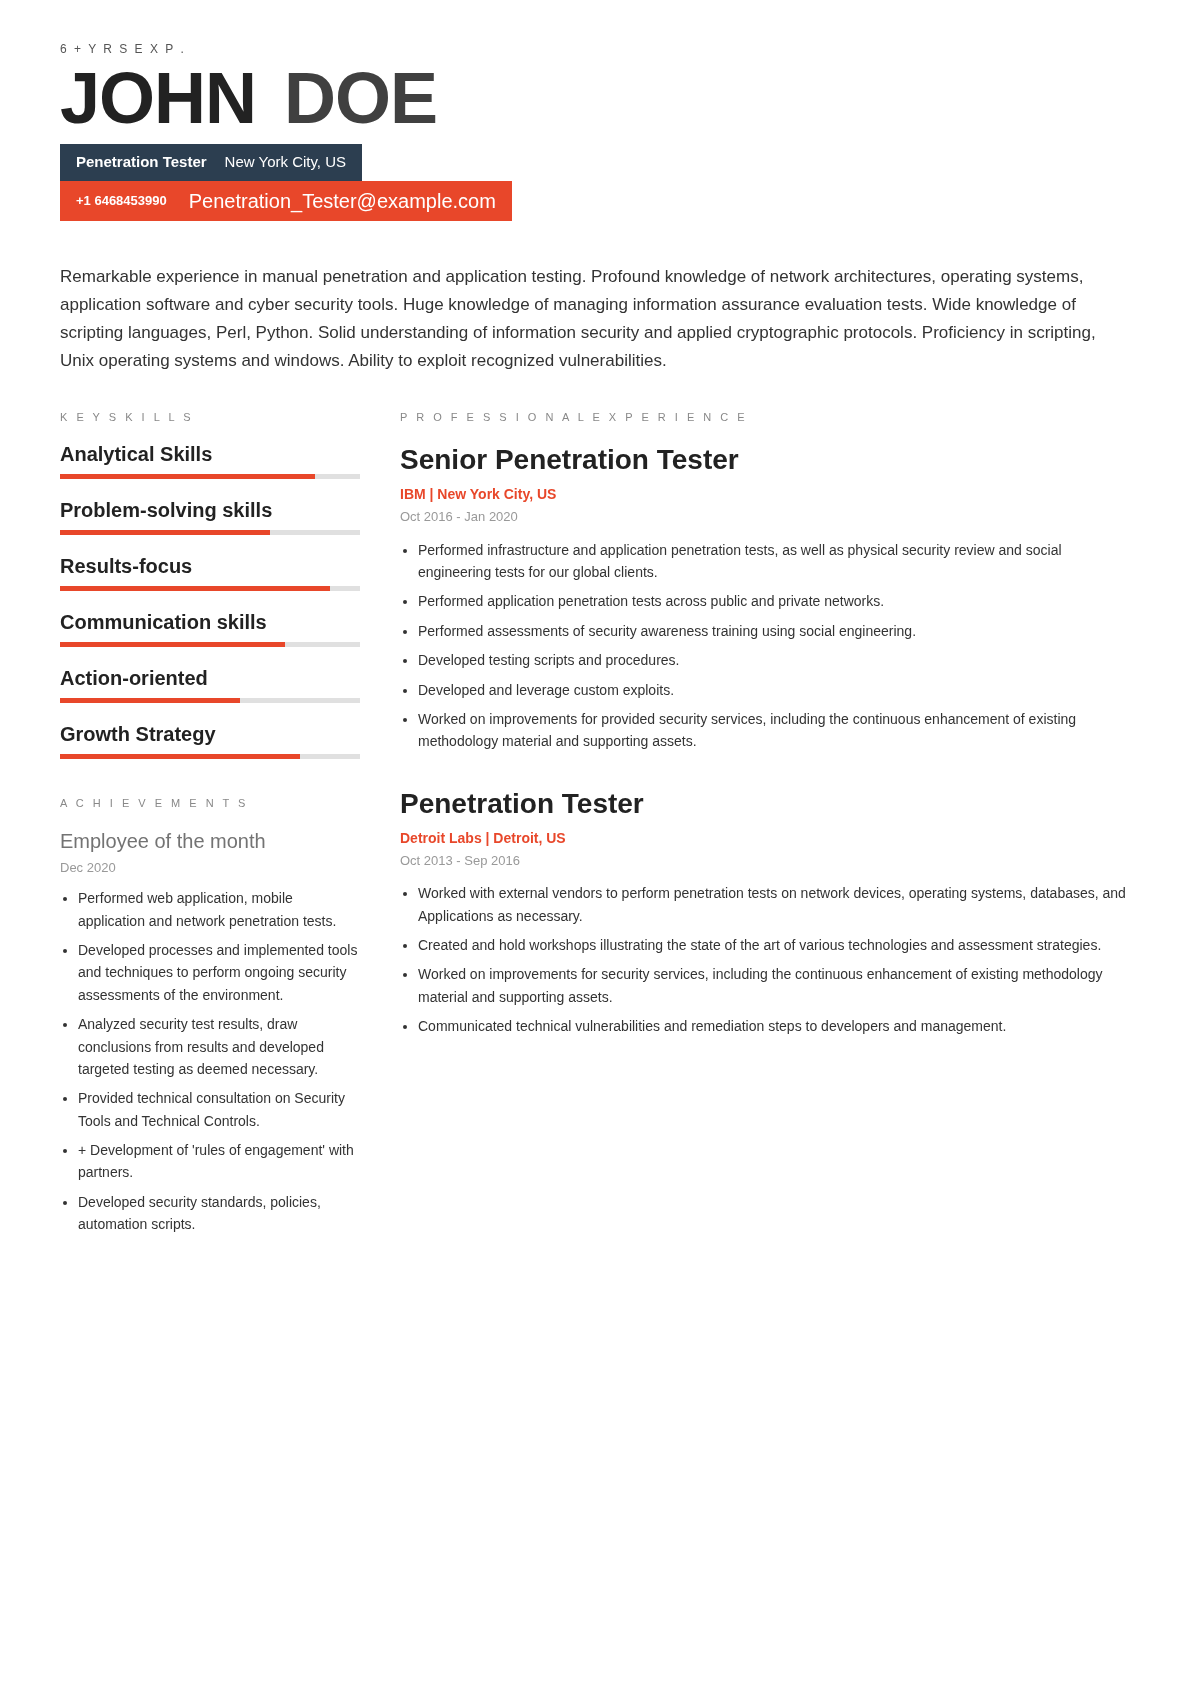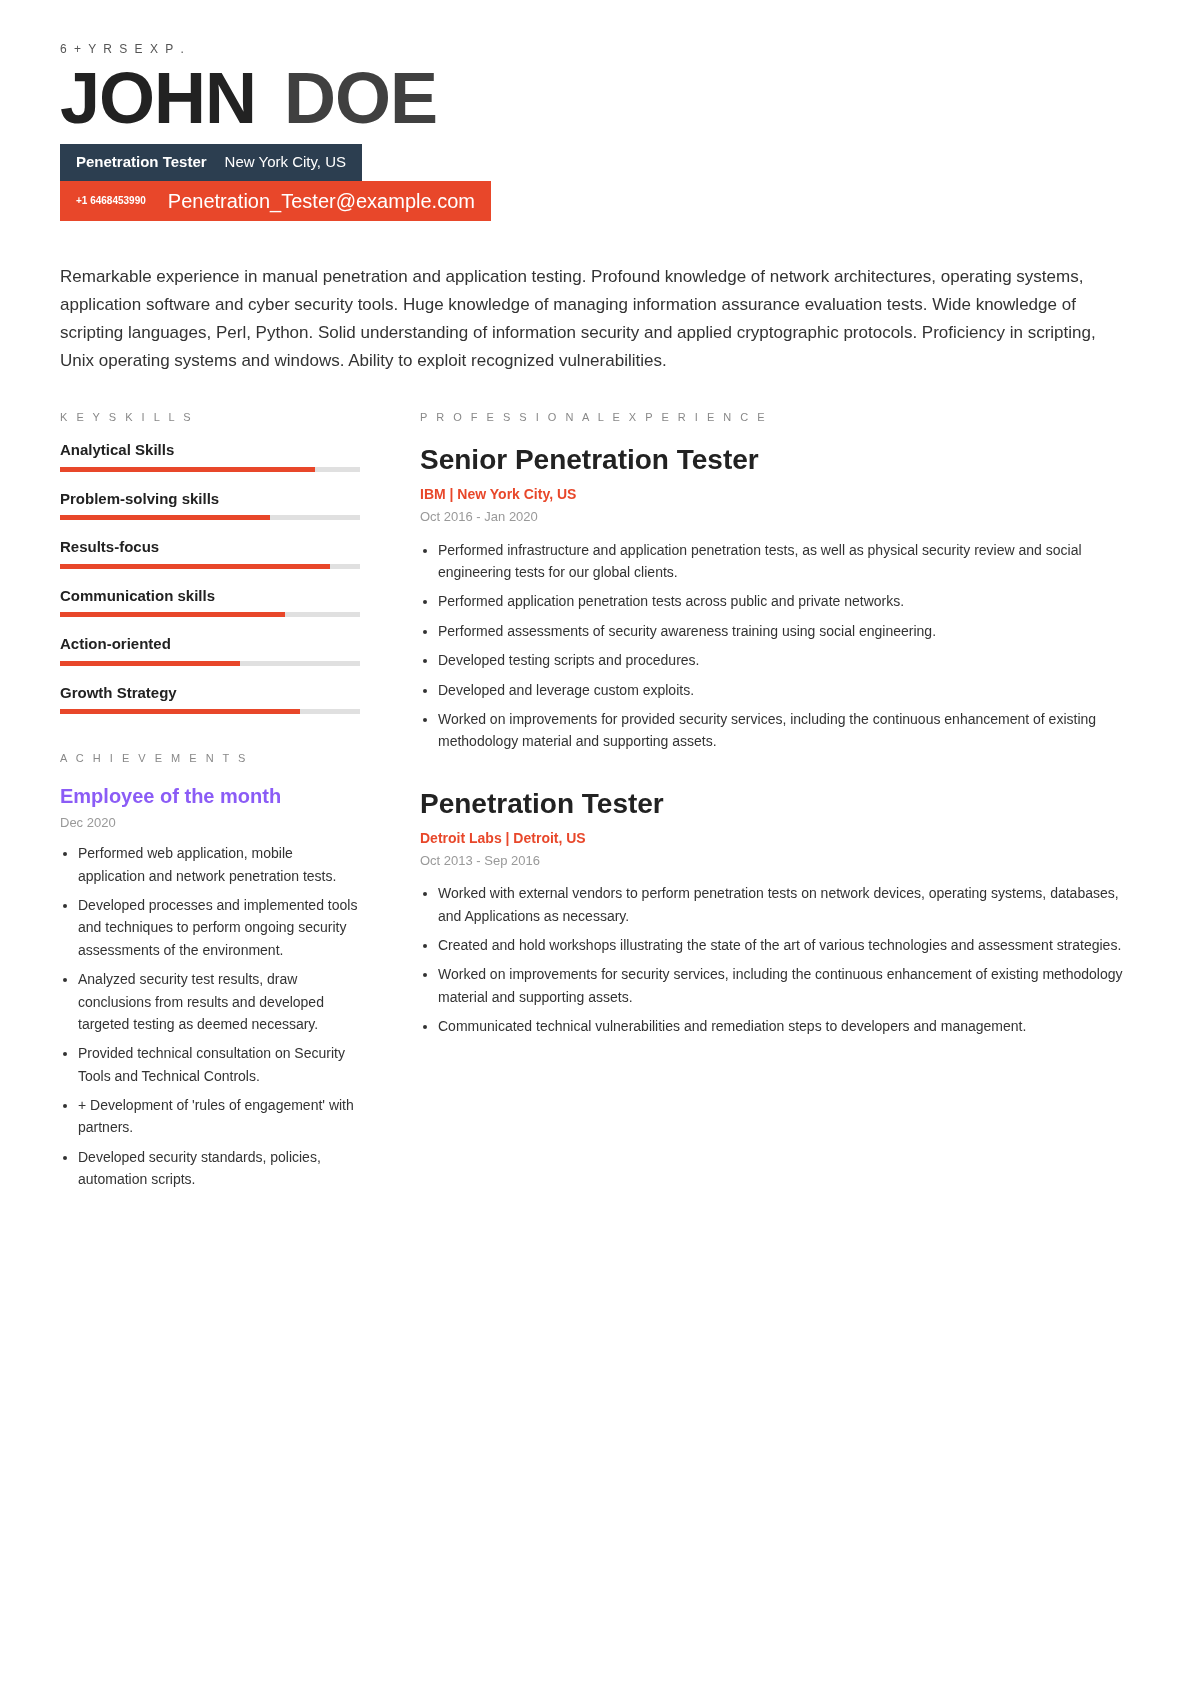--- a/index.html
+++ b/index.html
@@ -66,62 +66,62 @@
     .contact-bar {
       background: #e8472a;
       display: inline-flex;
       align-items: center;
       padding: 5px 16px;
       margin-bottom: 20px;
     }
     .contact-bar .phone {
       color: #fff;
       font-family: Arial, sans-serif;
-      font-size: 10px;
+      font-size: 13px;
       font-weight: bold;
     }
     .contact-bar .email {
       color: #fff;
       font-family: Arial, sans-serif;
       font-size: 20px;
       margin-left: 22px;
     }
     .header-block {
       margin-bottom: 22px;
     }
     .summary {
       font-size: 17px;
       color: #333;
       line-height: 1.65;
       margin-bottom: 34px;
       font-family: Arial, sans-serif;
     }
     .two-col {
       display: flex;
-      gap: 60px;
+      gap: 40px;
     }
     .left-col {
       width: 300px;
       flex-shrink: 0;
     }
     .right-col {
       flex: 1;
     }
     .section-label {
       font-family: Arial, sans-serif;
       font-size: 11px;
       letter-spacing: 3px;
       color: #888;
       text-transform: uppercase;
       margin-bottom: 14px;
       margin-top: 0;
     }
     .skill-name {
       font-family: Arial, sans-serif;
-      font-size: 15px;
+      font-size: 20px;
       font-weight: bold;
       color: #222;
       margin-bottom: 5px;
     }
     .skill-bar-bg {
       height: 5px;
       background: #e0e0e0;
       width: 100%;
       margin-bottom: 16px;
       border-radius: 0;
@@ -129,23 +129,23 @@
     .skill-bar-fill {
       height: 5px;
       background: #e8472a;
       border-radius: 0;
     }
     .achievements-section {
       margin-top: 36px;
     }
     .achievement-title {
       font-size: 20px;
-      font-weight: bold;
-      font-family: Arial, sans-serif;
-      color: #8b5cf6;
+      font-weight: normal;
+      font-family: Arial, sans-serif;
+      color: #737373;
       margin-bottom: 2px;
     }
     .achievement-date {
       font-size: 13px;
       color: #999;
       font-family: Arial, sans-serif;
       margin-bottom: 10px;
     }
     .bullet-list {
       padding-left: 18px;

